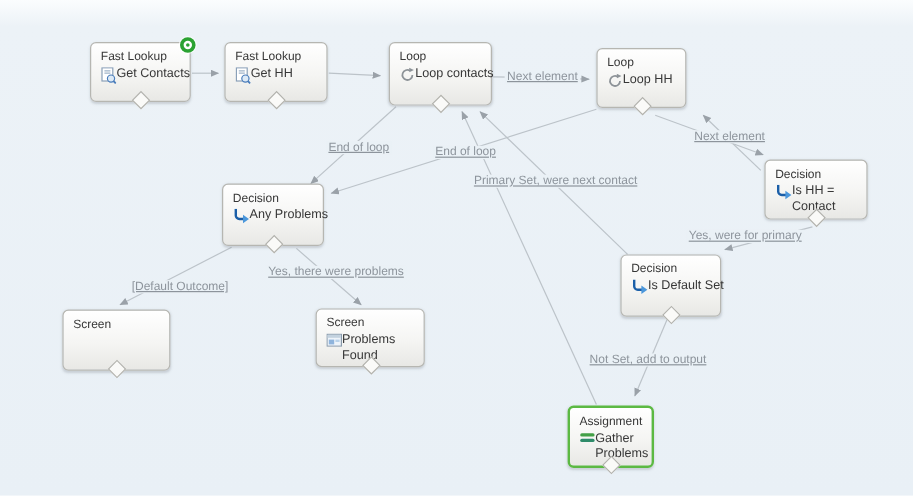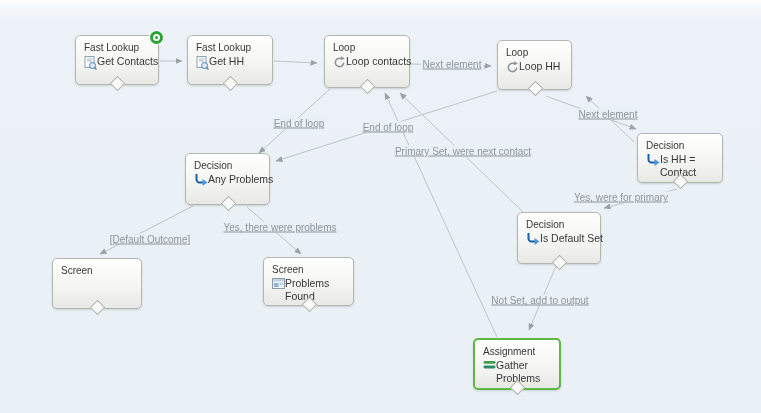--- a/index.html
+++ b/index.html
@@ -46,21 +46,21 @@
   
   #node-get-contacts{left:75px;top:35px;width:84px;height:50px;}
   #node-get-hh{left:187px;top:35px;width:86px;height:50px;}
   #node-loop-contacts{left:324px;top:35px;width:86px;height:53px;}
   #node-loop-hh{left:497px;top:40px;width:75px;height:50px;}
   #node-any-problems{left:185px;top:153px;width:85px;height:52px;}
   #node-is-hh-contact{left:637px;top:133px;width:86px;height:50px;}
   #node-is-primary-set{left:517px;top:212px;width:84px;height:52px;}
   #node-no-problems-found{left:52px;top:258px;width:90px;height:51px;}
   #node-problems-found{left:263px;top:257px;width:91px;height:49px;}
-  #node-gather-problems{left:473px;top:338px;width:88px;height:52px;}
+  #node-gather-problems{left:473px;top:338px;width:72px;height:52px;}
 </style>
 </head>
 <body>
 
 <div id="canvas">
 
   <svg id="edges">
     <defs>
       <marker id="arrow" markerWidth="8" markerHeight="7" refX="6.5" refY="3" orient="auto" markerUnits="userSpaceOnUse">
         <path d="M0,0 L7,3 L0,6 Z" fill="#9aa1a8"></path>

